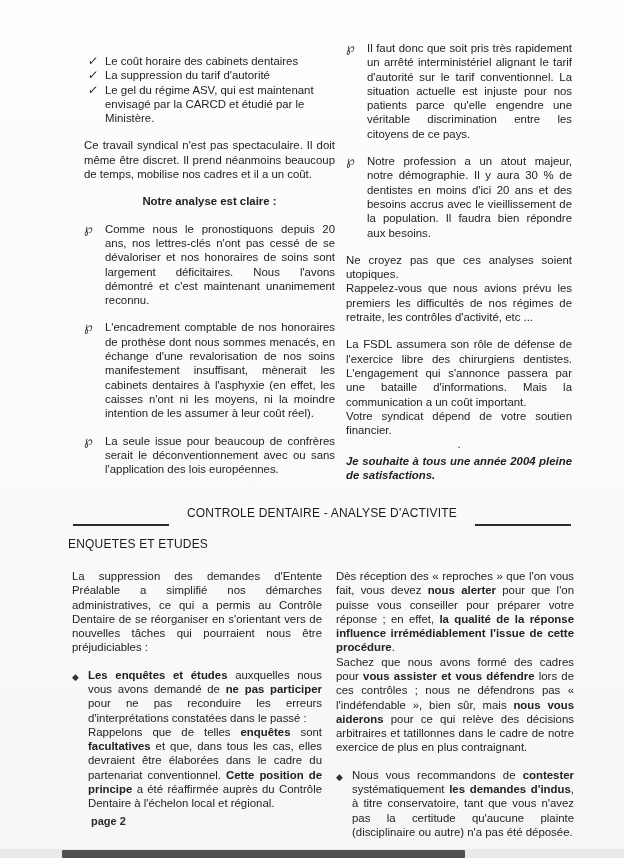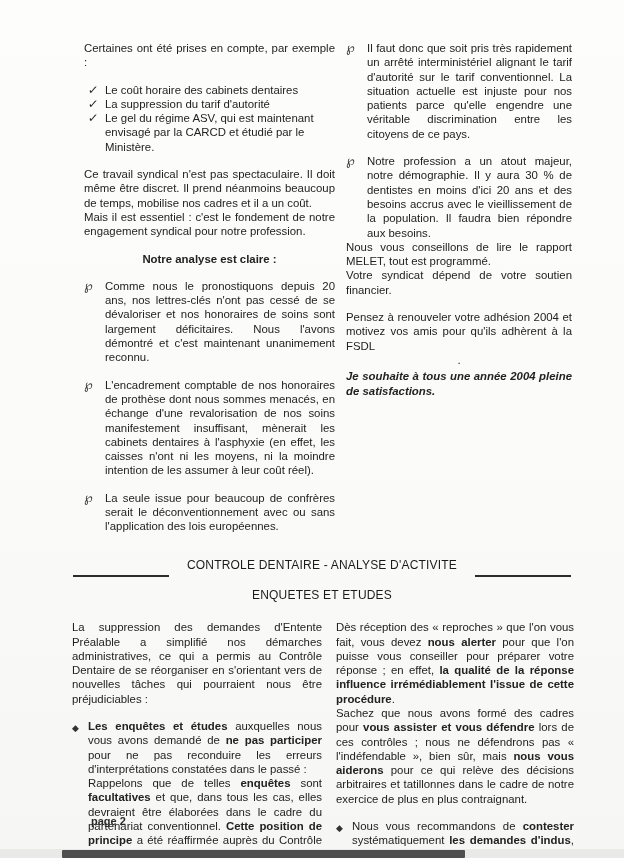--- a/index.html
+++ b/index.html
@@ -22,51 +22,49 @@
   .checklist li{display:flex;align-items:flex-start;}
   .check{flex:0 0 17px;font-size:12px;color:#2a2a2a;transform:skewX(-8deg);}
   .bul{display:flex;margin-top:13px;}
   .bul .glyph{flex:0 0 21px;font-size:12.5px;color:#333;padding-top:0;}
   .bul .txt{flex:1;text-align:justify;}
   .dia .glyph{font-size:9px;padding-top:2px;flex:0 0 16px;}
   .section-title{margin-top:16px;padding:0 40px 0 60px;}
   .t-row{display:flex;align-items:flex-end;justify-content:center;gap:10px;}
   .rule{flex:1;max-width:96px;height:2px;background:#2c2c2c;margin-bottom:3px;}
   .t1,.t2{font-size:12px;font-weight:normal;letter-spacing:.2px;color:#1b1b1b;margin:8px;white-space:nowrap;}
-  .t2row{text-align:center;margin-top:2px;}
+  .t2row{text-align:left;margin-top:2px;}
   .bottom-wrap{padding:10px 50px 0 72px;}
   .cols2{display:grid;grid-template-columns:250px 1fr;column-gap:14px;}
   .sig-right{text-align:right;padding-right:4px;}
   .footer{position:absolute;left:91px;top:814px;font-weight:bold;font-size:11px;color:#2a2a2a;}
   .scan-band{position:absolute;left:0;bottom:0;width:624px;height:9px;background:#e9e9e8;}
   .scan-bar{position:absolute;left:62px;bottom:0;width:403px;height:8px;background:#4f4f4f;border-radius:1px;}
 </style>
 </head>
 <body>
 
 <div class="top-wrap">
   <div class="cols">
     <div>
-      <p class="just">Certaines ont été prises en compte, par exemple :</p>
       <ul class="checklist">
         <li>
           <span class="check">✓</span>
           <span>Le coût horaire des cabinets dentaires</span>
         </li>
         <li>
           <span class="check">✓</span>
           <span>La suppression du tarif d'autorité</span>
         </li>
         <li>
           <span class="check">✓</span>
           <span>Le gel du régime ASV, qui est maintenant envisagé par la CARCD et étudié par le Ministère.</span>
         </li>
       </ul>
       <p class="just gap">Ce travail syndical n'est pas spectaculaire. Il doit même être discret. Il prend néanmoins beaucoup de temps, mobilise nos cadres et il a un coût.</p>
-      <p class="just">Mais il est essentiel : c'est le fondement de notre engagement syndical pour notre profession.</p>
       <p class="bold gap">Notre analyse est claire :</p>
       <div class="bul">
         <span class="glyph">℘</span>
         <div class="txt">Comme nous le pronostiquons depuis 20 ans, nos lettres-clés n'ont pas cessé de se dévaloriser et nos honoraires de soins sont largement déficitaires. Nous l'avons démontré et c'est maintenant unanimement reconnu.</div>
       </div>
       <div class="bul">
         <span class="glyph">℘</span>
         <div class="txt">L'encadrement comptable de nos honoraires de prothèse dont nous sommes menacés, en échange d'une revalorisation de nos soins manifestement insuffisant, mènerait les cabinets dentaires à l'asphyxie (en effet, les caisses n'ont ni les moyens, ni la moindre intention de les assumer à leur coût réel).</div>
       </div>
       <div class="bul">
@@ -77,23 +75,24 @@
 
     <div>
       <div class="bul" style="margin-top:0">
         <span class="glyph">℘</span>
         <div class="txt">Il faut donc que soit pris très rapidement un arrêté interministériel alignant le tarif d'autorité sur le tarif conventionnel. La situation actuelle est injuste pour nos patients parce qu'elle engendre une véritable discrimination entre les citoyens de ce pays.</div>
       </div>
       <div class="bul">
         <span class="glyph">℘</span>
         <div class="txt">Notre profession a un atout majeur, notre démographie. Il y aura 30 % de dentistes en moins d'ici 20 ans et des besoins accrus avec le vieillissement de la population. Il faudra bien répondre aux besoins.</div>
       </div>
-      <p class="just">Nous vous conseillons de lire le rapport MELET, tout est programmé.</p>
+      <p class="just gap">Ne croyez pas que ces analyses soient utopiques.</p>
+      <p class="just">Rappelez-vous que nous avions prévu les premiers les difficultés de nos régimes de retraite, les contrôles d'activité, etc ...</p>
+      <p class="just gap">La FSDL assumera son rôle de défense de l'exercice libre des chirurgiens dentistes. L'engagement qui s'annonce passera par une bataille d'informations. Mais la communication a un coût important.</p>
       <p class="just">Votre syndicat dépend de votre soutien financier.</p>
-      <p class="just gap">Pensez à renouveler votre adhésion 2004 et motivez vos amis pour qu'ils adhèrent à la FSDL</p>
       <p>.</p>
       <p class="bi just sgap">Je souhaite à tous une année 2004 pleine de satisfactions.</p>
     </div>
   </div>
 </div>
 
 <div class="section-title">
   <div class="t-row">
     <span class="rule"></span>
     <h1 class="t1">CONTROLE DENTAIRE - ANALYSE D'ACTIVITE</h1>

